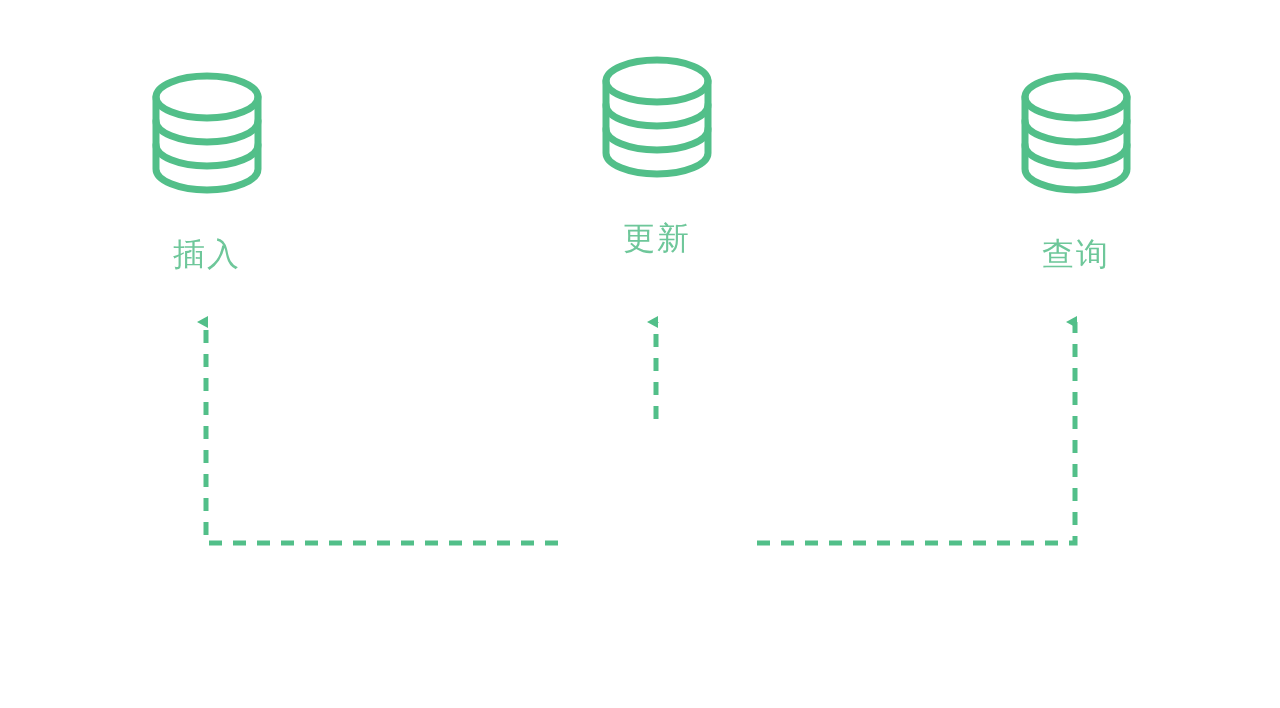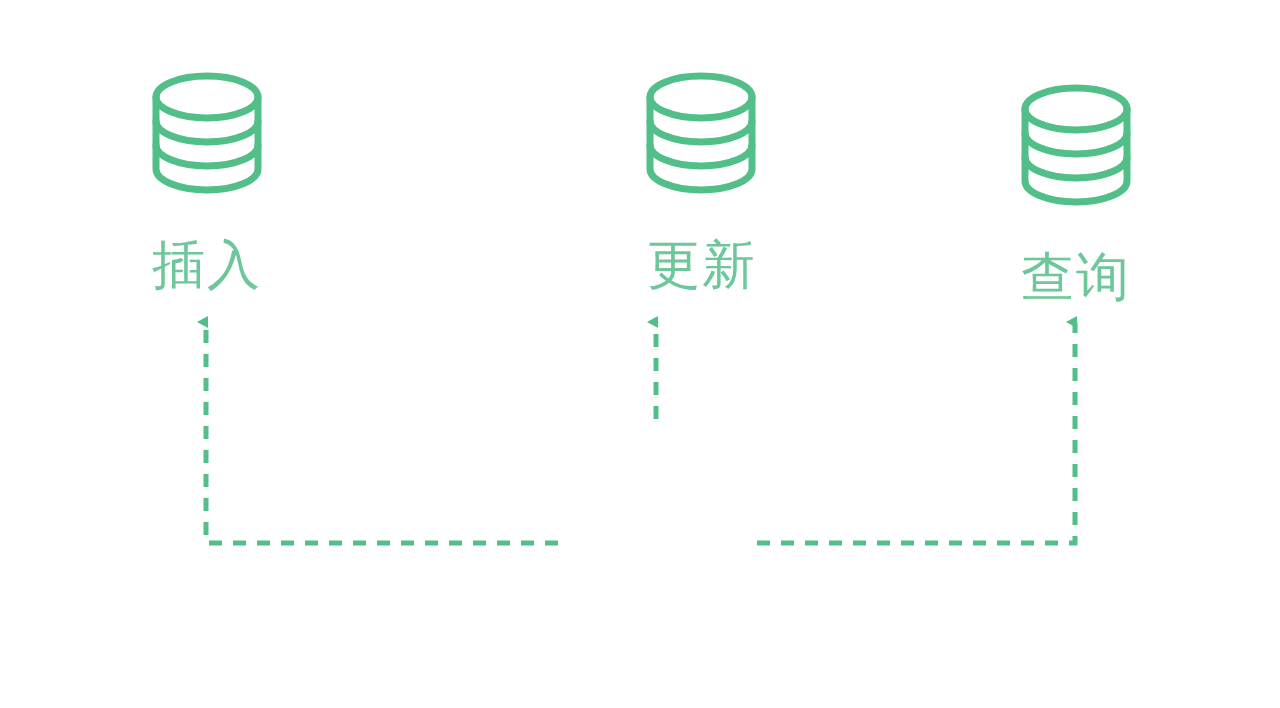--- a/index.html
+++ b/index.html
@@ -23,21 +23,21 @@
     display: flex;
     flex-direction: column;
     align-items: center;
     width: 200px;
   }
   .db-icon {
     display: block;
   }
   .node-label {
     font-family: "DejaVu Sans", "Liberation Sans", sans-serif;
-    font-size: 53px;
+    font-size: 32px;
     line-height: 1;
     letter-spacing: 2px;
     white-space: nowrap;
     user-select: none;
   }
   .flow-layer {
     position: absolute;
     left: 0;
     top: 0;
     width: 1280px;
@@ -83,33 +83,33 @@
       <g fill="none" stroke="#52bf89" stroke-width="7" stroke-linecap="round">
         <ellipse cx="56" cy="25" rx="51" ry="21"></ellipse>
         <path d="M5 25 L5 97 A51 21 0 0 0 107 97 L107 25"></path>
         <path d="M5 49 A51 21 0 0 0 107 49"></path>
         <path d="M5 73 A51 21 0 0 0 107 73"></path>
       </g>
     </svg>
     <div class="node-label" style="color:#6ec79a; margin-top:44px;">插入</div>
   </div>
 
-  <div class="node" style="left:557px; top:72px;align-items:flex-end;">
+  <div class="node" style="left:557px; top:56px;">
     <svg class="db-icon" width="112" height="122" viewBox="0 0 112 122" xmlns="http://www.w3.org/2000/svg">
       <g fill="none" stroke="#52bf89" stroke-width="7" stroke-linecap="round">
         <ellipse cx="56" cy="25" rx="51" ry="21"></ellipse>
         <path d="M5 25 L5 97 A51 21 0 0 0 107 97 L107 25"></path>
         <path d="M5 49 A51 21 0 0 0 107 49"></path>
         <path d="M5 73 A51 21 0 0 0 107 73"></path>
       </g>
     </svg>
     <div class="node-label" style="color:#6ec79a; margin-top:44px;">更新</div>
   </div>
 
-  <div class="node" style="left:976px; top:84px;">
+  <div class="node" style="left:976px; top:72px;">
     <svg class="db-icon" width="112" height="122" viewBox="0 0 112 122" xmlns="http://www.w3.org/2000/svg">
       <g fill="none" stroke="#52bf89" stroke-width="7" stroke-linecap="round">
         <ellipse cx="56" cy="25" rx="51" ry="21"></ellipse>
         <path d="M5 25 L5 97 A51 21 0 0 0 107 97 L107 25"></path>
         <path d="M5 49 A51 21 0 0 0 107 49"></path>
         <path d="M5 73 A51 21 0 0 0 107 73"></path>
       </g>
     </svg>
     <div class="node-label" style="color:#6ec79a; margin-top:44px;">查询</div>
   </div>

